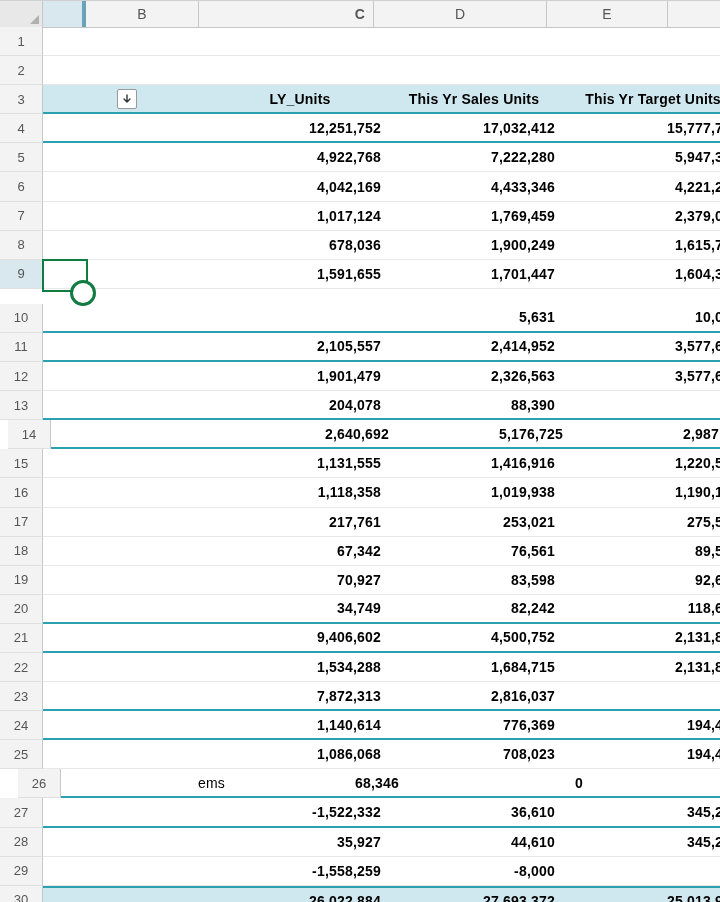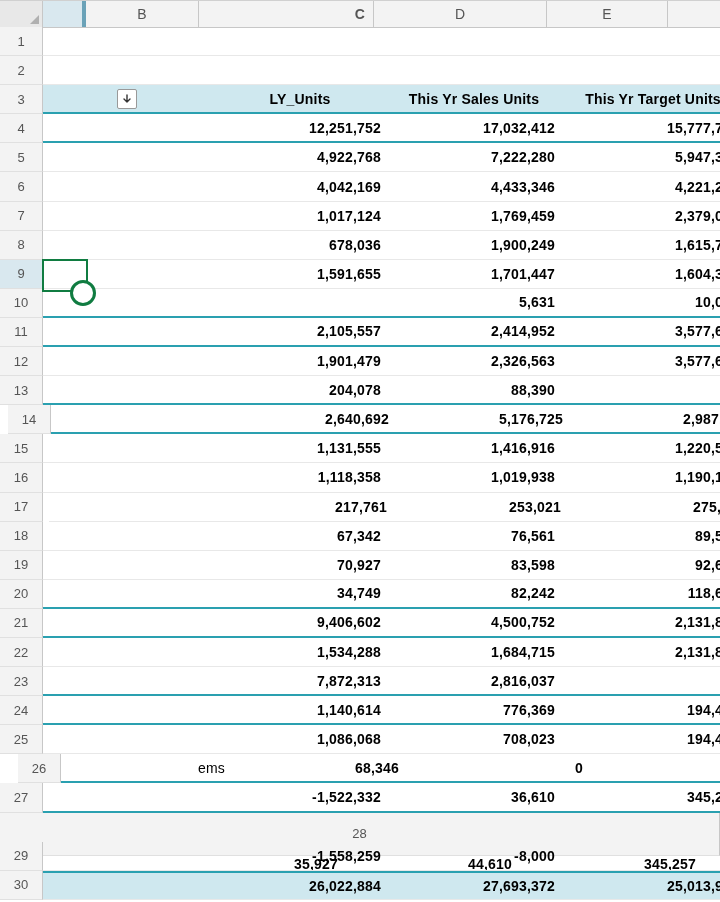--- a/index.html
+++ b/index.html
@@ -140,21 +140,21 @@
       </div>
       <div class="row" style="height: 29.1px;">
         <div class="rh active">9</div>
         <div class="cells">
           <div class="c a" style="justify-content: flex-end; font-weight: 700;"></div>
           <div class="c b">1,591,655</div>
           <div class="c c">1,701,447</div>
           <div class="c d">1,604,320</div>
         </div>
       </div>
-      <div class="row sep" style="height: 29.1px;">
+      <div class="row sep" style="height: 29.1px; margin-top: 15px;">
         <div class="rh">10</div>
         <div class="cells">
           <div class="c a" style="justify-content: flex-end; font-weight: 700;"></div>
           <div class="c b"></div>
           <div class="c c">5,631</div>
           <div class="c d">10,000</div>
         </div>
       </div>
       <div class="row sep" style="height: 29.1px;">
         <div class="rh">11</div>
@@ -203,21 +203,21 @@
       </div>
       <div class="row" style="height: 29.1px;">
         <div class="rh">16</div>
         <div class="cells">
           <div class="c a" style="justify-content: flex-end; font-weight: 700;"></div>
           <div class="c b">1,118,358</div>
           <div class="c c">1,019,938</div>
           <div class="c d">1,190,183</div>
         </div>
       </div>
-      <div class="row" style="height: 29.1px; gap: 6px;">
+      <div class="row" style="height: 29.1px;">
         <div class="rh">17</div>
         <div class="cells">
           <div class="c a" style="justify-content: flex-end; font-weight: 700;"></div>
           <div class="c b">217,761</div>
           <div class="c c">253,021</div>
           <div class="c d">275,514</div>
         </div>
       </div>
       <div class="row" style="height: 29.1px;">
         <div class="rh">18</div>
@@ -301,21 +301,21 @@
       </div>
       <div class="row sep" style="height: 29.1px;">
         <div class="rh">27</div>
         <div class="cells">
           <div class="c a" style="justify-content: flex-end; font-weight: 700;"></div>
           <div class="c b">-1,522,332</div>
           <div class="c c">36,610</div>
           <div class="c d">345,257</div>
         </div>
       </div>
-      <div class="row" style="height: 29.1px; flex-direction: column;">
+      <div class="row" style="height: 29.1px;">
         <div class="rh">28</div>
         <div class="cells">
           <div class="c a" style="justify-content: flex-end; font-weight: 700;"></div>
           <div class="c b">35,927</div>
           <div class="c c">44,610</div>
           <div class="c d">345,257</div>
         </div>
       </div>
       <div class="row" style="height: 29.1px;">
         <div class="rh">29</div>

